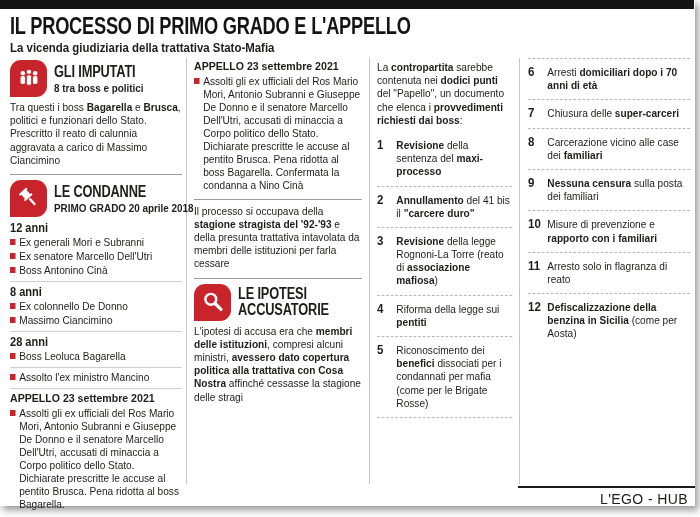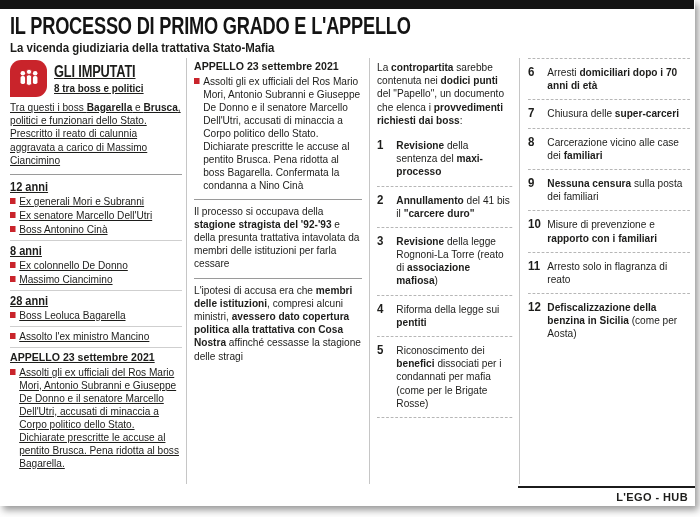--- a/index.html
+++ b/index.html
@@ -9,21 +9,21 @@
   .card { position:absolute; left:0; top:0; width:695px; height:506px; background:#fff;
           box-shadow:3px 4px 7px rgba(0,0,0,.40); }
   .topbar { position:absolute; left:0; top:0; width:694px; height:9px; background:#141414; }
   .title { position:absolute; left:10px; top:12px; font-size:24px; font-weight:700; color:#141414;
            white-space:nowrap; letter-spacing:-.3px; transform:scaleX(.76); transform-origin:0 0; }
   .subtitle { position:absolute; left:10px; top:40px; font-size:13px; font-weight:700;
               white-space:nowrap; transform:scaleX(.88); transform-origin:0 0; }
   .vline { position:absolute; top:58px; height:426px; width:1px; background:#c6c6c6; }
   .v1 { left:186px; } .v2 { left:369px; } .v3 { left:519px; }
   .col { position:absolute; top:58px; }
-  .col1 { left:10px;  width:172px;text-decoration:underline; }
+  .col1 { left:10px;  width:172px; }
   .col2 { left:194px; width:168px; }
   .col3 { left:377px; width:135px; }
   .col4 { left:528px; width:162px; }
   .cond { width:108.7%; transform:scaleX(.92); transform-origin:0 0; }
   .shead { display:flex; align-items:center; gap:7px; margin:2px 0 4px; }
   .ic { width:37px; height:37px; background:var(--red); border-radius:11px 11px 11px 0;
         display:flex; align-items:center; justify-content:center; flex:none; }
   .ic svg { width:26px; height:26px; display:block; }
   .st { font-size:16px; font-weight:700; white-space:nowrap; letter-spacing:-.2px;
         transform:scaleX(.8); transform-origin:0 50%; }
@@ -36,21 +36,21 @@
   .years { font-weight:700; font-size:12px; margin:2px 0 1px; }
   .nrow { display:flex; gap:4px; font-size:11px; line-height:1.18; margin:1px 0; }
   .sq { width:6px; height:6px; background:var(--red); flex:none; margin-top:3px; }
   .ah { font-weight:700; font-size:11.5px; margin:2px 0 3px; }
   .item { display:flex; gap:4px; padding:6px 0 7px; border-bottom:1px dashed var(--dash); }
   .num { font-weight:700; font-size:12.5px; min-width:17px; flex:none; }
   .itxt { font-size:11px; line-height:1.2; padding-top:1px; }
   .plist.first-dash .item:first-child { border-top:1px dashed var(--dash); }
   .col4 .item:last-child { border-bottom:none; }
   .bline { position:absolute; left:518px; top:486px; width:177px; height:2px; background:#1b1b1b; }
-  .credit { position:absolute; right:7px; top:491px; font-size:11px; font-weight:700; letter-spacing:.4px; }
+  .credit { position:absolute; right:7px; top:491px; font-size:14px; font-weight:400; letter-spacing:.4px; }
 </style>
 </head>
 <body>
 
 <div class="card">
   <div class="topbar"></div>
   <div class="title">IL PROCESSO DI PRIMO GRADO E L'APPELLO</div>
   <div class="subtitle">La vicenda giudiziaria della trattativa Stato-Mafia</div>
 
   <div class="vline v1"></div>
@@ -73,20 +73,36 @@
       </div>
       <div>
         <div class="st">GLI IMPUTATI</div>
         <div class="ss">8 tra boss e politici</div>
       </div>
     </div>
     <p class="body cond"><span>Tra questi i boss </span><span style="font-weight: 700;">Bagarella</span><span> e </span><span style="font-weight: 700;">Brusca</span><span>, politici e funzionari dello Stato. Prescritto il reato di calunnia aggravata a carico di Massimo Ciancimino</span></p>
 
     <div class="sep-major"></div>
 
+    <div class="shead">
+      <div class="ic">
+        <svg viewBox="0 0 24 24">
+          <g fill="#fff" transform="rotate(-42 12 12)">
+            <rect x="8.8" y="4" width="6.4" height="7" rx="1"></rect>
+            <rect x="7.2" y="3.1" width="9.6" height="1.9" rx=".9"></rect>
+            <rect x="7.2" y="10" width="9.6" height="1.9" rx=".9"></rect>
+            <rect x="10.9" y="12.4" width="2.2" height="8.2" rx="1.1"></rect>
+          </g>
+        </svg>
+      </div>
+      <div>
+        <div class="st">LE CONDANNE</div>
+        <div class="ss">PRIMO GRADO 20 aprile 2018</div>
+      </div>
+    </div>
 
     <div class="group cond">
       <div class="years">12 anni</div>
       <div class="nrow">
           <span class="sq"></span>
           <span>Ex generali Mori e Subranni</span>
         </div>
       <div class="nrow">
           <span class="sq"></span>
           <span>Ex senatore Marcello Dell'Utri</span>
@@ -143,20 +159,31 @@
           <span>Assolti gli ex ufficiali del Ros Mario Mori, Antonio Subranni e Giuseppe De Donno e il senatore Marcello Dell'Utri, accusati di minaccia a Corpo politico dello Stato. Dichiarate prescritte le accuse al pentito Brusca. Pena ridotta al boss Bagarella. Confermata la condanna a Nino Cinà</span>
         </div>
     </div>
 
     <div class="sep-major"></div>
 
     <p class="body cond"><span>Il processo si occupava della </span><span style="font-weight: 700;">stagione stragista del '92-'93</span><span> e della presunta trattativa intavolata da membri delle istituzioni per farla cessare</span></p>
 
     <div class="sep-major"></div>
 
+    <div class="shead">
+      <div class="ic">
+        <svg viewBox="0 0 24 24">
+          <g fill="none" stroke="#fff" stroke-linecap="round">
+            <circle cx="10" cy="9.5" r="5" stroke-width="2.3"></circle>
+            <line x1="13.9" y1="13.4" x2="19.4" y2="18.9" stroke-width="3"></line>
+          </g>
+        </svg>
+      </div>
+      <div class="st wrap">LE IPOTESI ACCUSATORIE</div>
+    </div>
     <p class="body cond"><span>L'ipotesi di accusa era che </span><span style="font-weight: 700;">membri delle istituzioni</span><span>, compresi alcuni ministri, </span><span style="font-weight: 700;">avessero dato copertura politica alla trattativa con Cosa Nostra</span><span> affinché cessasse la stagione delle stragi</span></p>
   </div>
 
   <div class="col col3">
     <p class="body cond"><span>La </span><span style="font-weight: 700;">contropartita</span><span> sarebbe contenuta nei </span><span style="font-weight: 700;">dodici punti</span><span> del "Papello", un documento che elenca i </span><span style="font-weight: 700;">provvedimenti richiesti dai boss</span><span>:</span></p>
     <div class="plist" style="margin-top:5px">
       <div class="item cond">
           <span class="num">1</span>
           <span class="itxt"><span style="font-weight: 700;">Revisione</span><span> della sentenza del </span><span style="font-weight: 700;">maxi-processo</span></span>
         </div>

